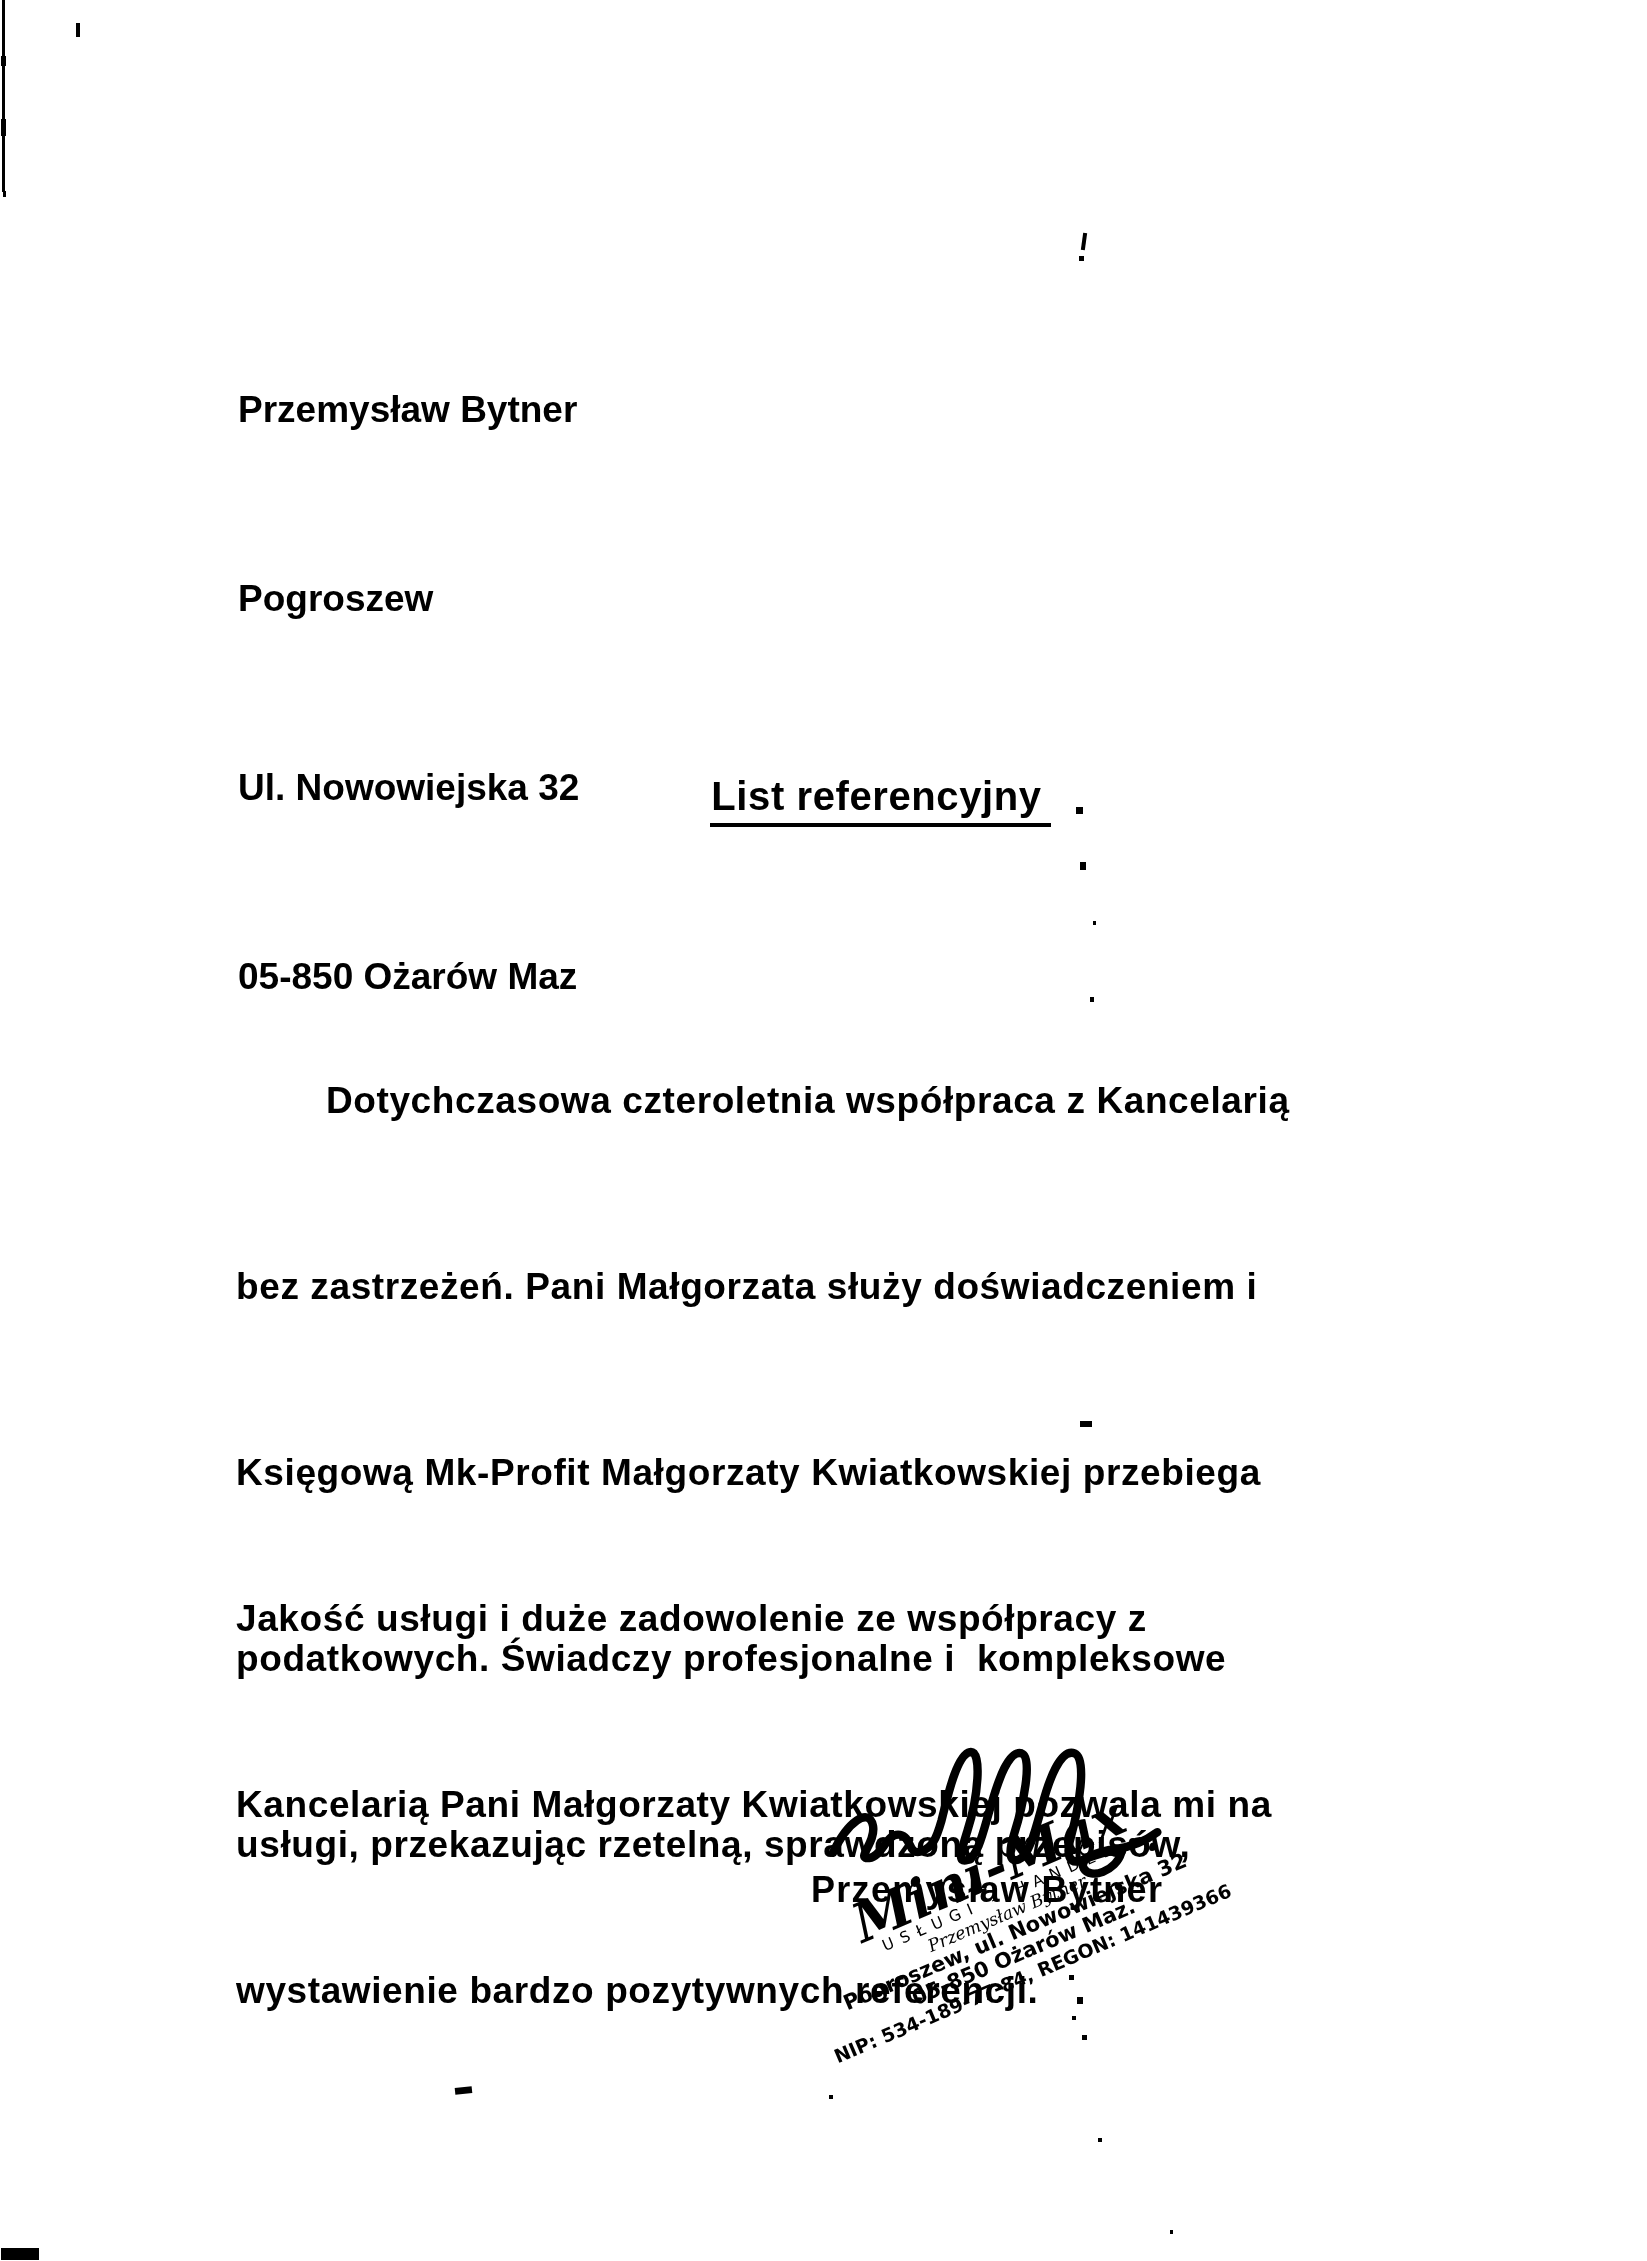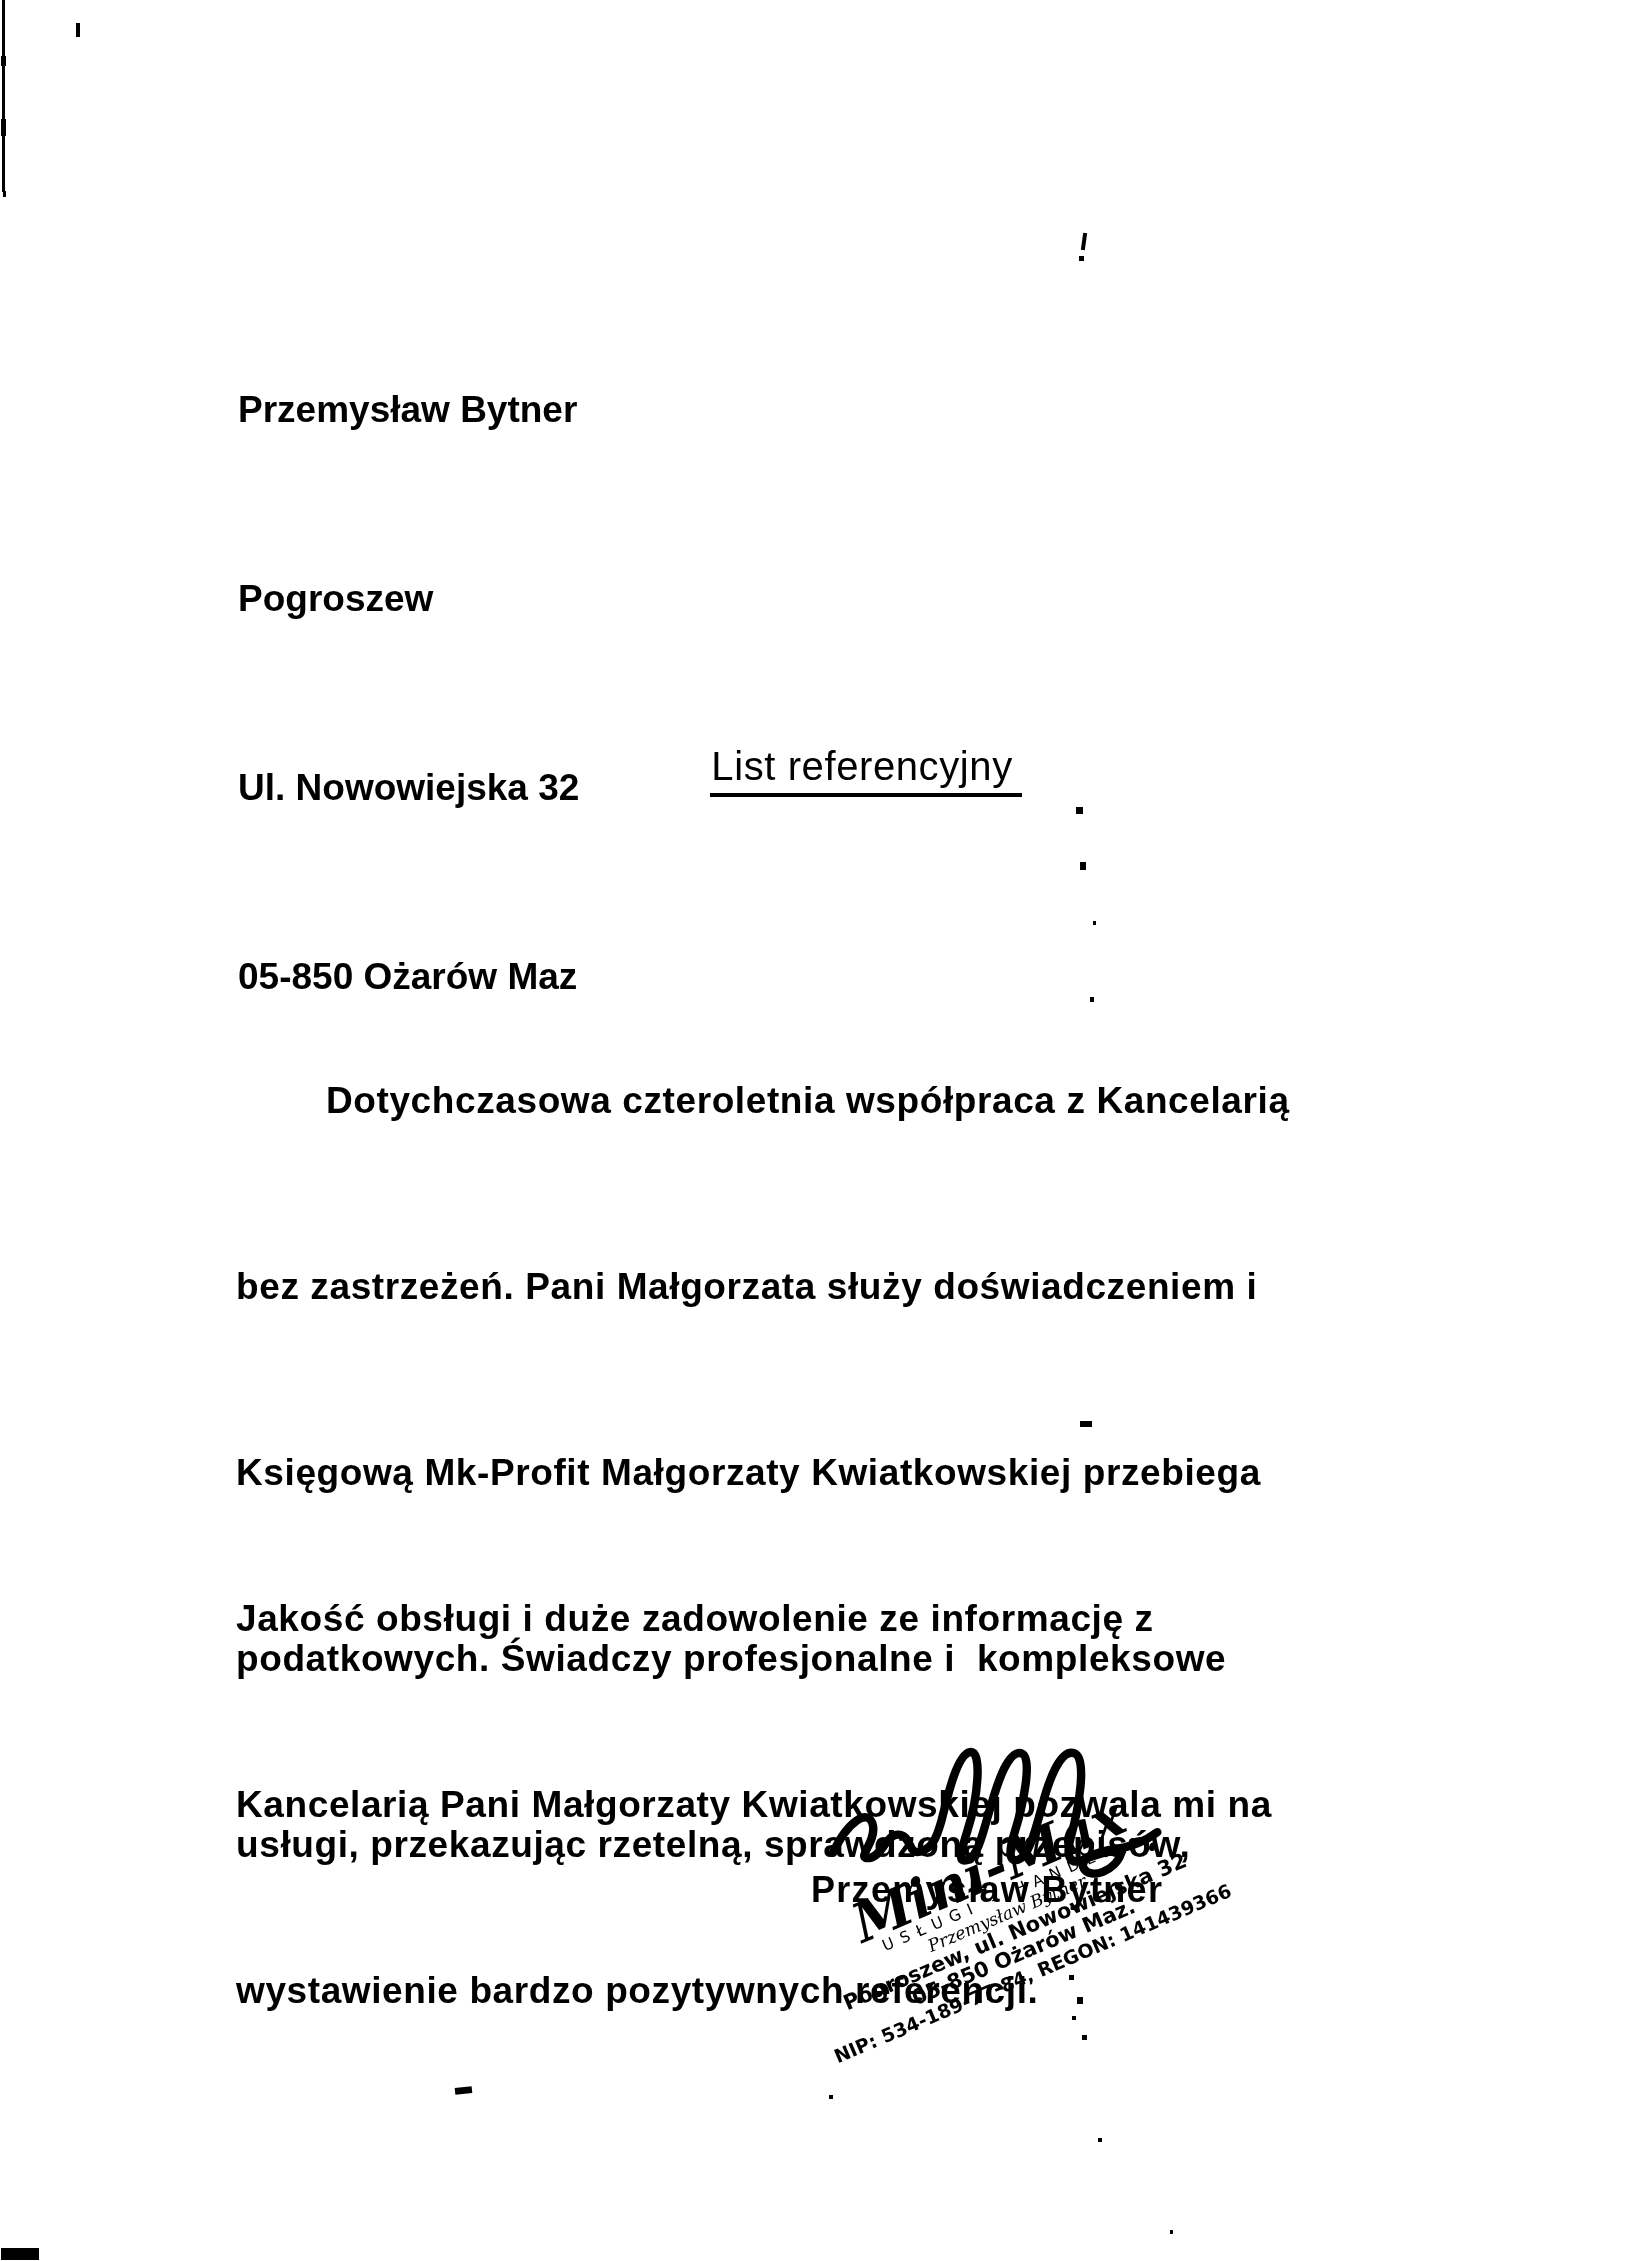--- a/index.html
+++ b/index.html
@@ -5,22 +5,22 @@
   html,body{margin:0;padding:0;background:#888;}
   .page{
     position:relative; width:1647px; height:2261px; background:#ffffff;
     font-family:"Liberation Sans", sans-serif; color:#000; overflow:hidden;
   }
   
   .sender{position:absolute; left:238px; top:252px; font-size:37px; font-weight:bold; line-height:63px; white-space:pre;}
   .dateline{position:absolute; left:912px; top:252px; font-size:37px; font-weight:bold; line-height:63px; white-space:pre;}
   
   .title{
-    position:absolute; left:710px; top:744px; display:inline-block;
-    font-size:40px; font-weight:normal; letter-spacing:0.6px;
+    position:absolute; left:710px; top:774px; display:inline-block;
+    font-size:40px; font-weight:bold; letter-spacing:0.6px;
     border-bottom:4.5px solid #000; padding:0 9px 3.9px 1.3px; white-space:pre;
   }
   
   .para{position:absolute; left:236px; font-size:37px; font-weight:bold; letter-spacing:0.6px; line-height:62px; white-space:pre;}
   .para1{top:946px;}
   .para2{top:1464px;}
   .indent{padding-left:90px;}
   
   .sig-svg{position:absolute; left:820px; top:1743px; width:349px; height:139px;}
   .printed-name{position:absolute; left:811px; top:1869px; font-size:36px; font-weight:bold; letter-spacing:1.3px; white-space:pre;}
@@ -56,21 +56,21 @@
   <div class="para para1">
     <div class="indent">Dotychczasowa czteroletnia współpraca z Kancelarią</div>
     <div>bez zastrzeżeń. Pani Małgorzata służy doświadczeniem i</div>
     <div>Księgową Mk-Profit Małgorzaty Kwiatkowskiej przebiega</div>
     <div>podatkowych. Świadczy profesjonalne i  kompleksowe</div>
     <div>usługi, przekazując rzetelną, sprawdzoną przepisów,</div>
     
   </div>
 
   <div class="para para2">
-    <div>Jakość obsługi i duże zadowolenie ze informację z</div>
+    <div>Jakość usługi i duże zadowolenie ze współpracy z</div>
     <div>Kancelarią Pani Małgorzaty Kwiatkowskiej pozwala mi na</div>
     <div>wystawienie bardzo pozytywnych referencji.</div>
   </div>
 
   <svg class="sig-svg" viewBox="0 0 540 215">
     <path d="M 20 170
              C 42 122 76 98 82 128 C 87 154 54 180 76 178
              C 98 175 102 138 124 142 C 142 145 136 174 156 168
              C 174 162 180 148 188 120 C 198 80 212 18 232 14
              C 252 11 244 86 228 136 C 218 168 212 186 228 181

